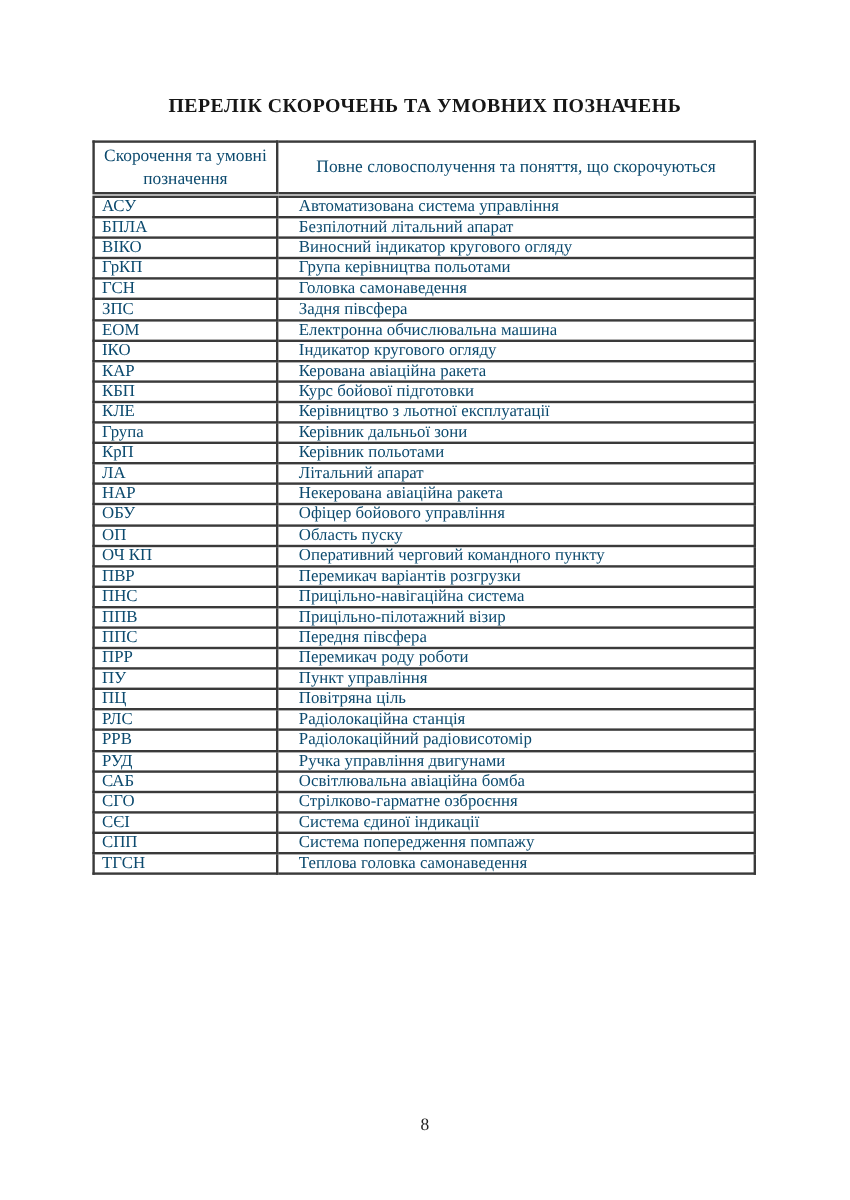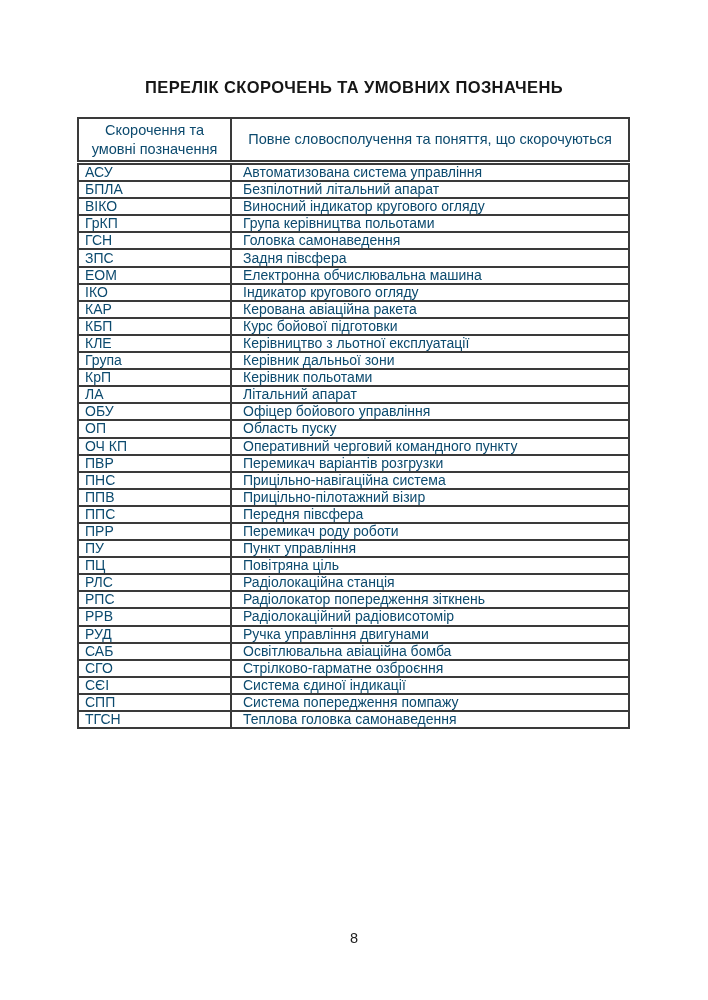--- a/index.html
+++ b/index.html
@@ -5,21 +5,21 @@
   html, body {
     margin: 0;
     padding: 0;
     background: #ffffff;
   }
   .page {
     position: relative;
     width: 708px;
     height: 1000px;
     background: #ffffff;
-    font-family: Liberation Sans, sans-serif;
+    font-family: Liberation Serif, serif;
     color: #1c1c1c;
     overflow: hidden;
   }
   .doc-title {
     position: absolute;
     top: 78px;
     left: 0;
     width: 100%;
     text-align: center;
     font-weight: bold;
@@ -55,21 +55,21 @@
     line-height: 1.25;
     border-bottom: 5px double #3a3a3a;
     white-space: normal;
   }
   table.abbr-table tbody td {
     height: 15.1px;
     line-height: 15px;
     vertical-align: middle;
     text-align: left;
   }
-  table.abbr-table tbody td.full-cell { padding-left: 11px; }
+  table.abbr-table tbody td.full-cell { padding-left: 17px; }
   .page-number {
     position: absolute;
     top: 930px;
     left: 0;
     width: 100%;
     text-align: center;
     font-size: 14.5px;
     color: #222222;
   }
 </style>
@@ -142,20 +142,24 @@
         </tr>
         <tr>
           <td class="abbr-cell">КрП</td>
           <td class="full-cell">Керівник польотами</td>
         </tr>
         <tr>
           <td class="abbr-cell">ЛА</td>
           <td class="full-cell">Літальний апарат</td>
         </tr>
         <tr>
+          <td class="abbr-cell">НАР</td>
+          <td class="full-cell">Некерована авіаційна ракета</td>
+        </tr>
+        <tr>
           <td class="abbr-cell">ОБУ</td>
           <td class="full-cell">Офіцер бойового управління</td>
         </tr>
         <tr>
           <td class="abbr-cell">ОП</td>
           <td class="full-cell">Область пуску</td>
         </tr>
         <tr>
           <td class="abbr-cell">ОЧ КП</td>
           <td class="full-cell">Оперативний черговий командного пункту</td>
@@ -186,24 +190,20 @@
         </tr>
         <tr>
           <td class="abbr-cell">ПЦ</td>
           <td class="full-cell">Повітряна ціль</td>
         </tr>
         <tr>
           <td class="abbr-cell">РЛС</td>
           <td class="full-cell">Радіолокаційна станція</td>
         </tr>
         <tr>
-          <td class="abbr-cell">РПС</td>
-          <td class="full-cell">Радіолокатор попередження зіткнень</td>
-        </tr>
-        <tr>
           <td class="abbr-cell">РРВ</td>
           <td class="full-cell">Радіолокаційний радіовисотомір</td>
         </tr>
         <tr>
           <td class="abbr-cell">РУД</td>
           <td class="full-cell">Ручка управління двигунами</td>
         </tr>
         <tr>
           <td class="abbr-cell">САБ</td>
           <td class="full-cell">Освітлювальна авіаційна бомба</td>

